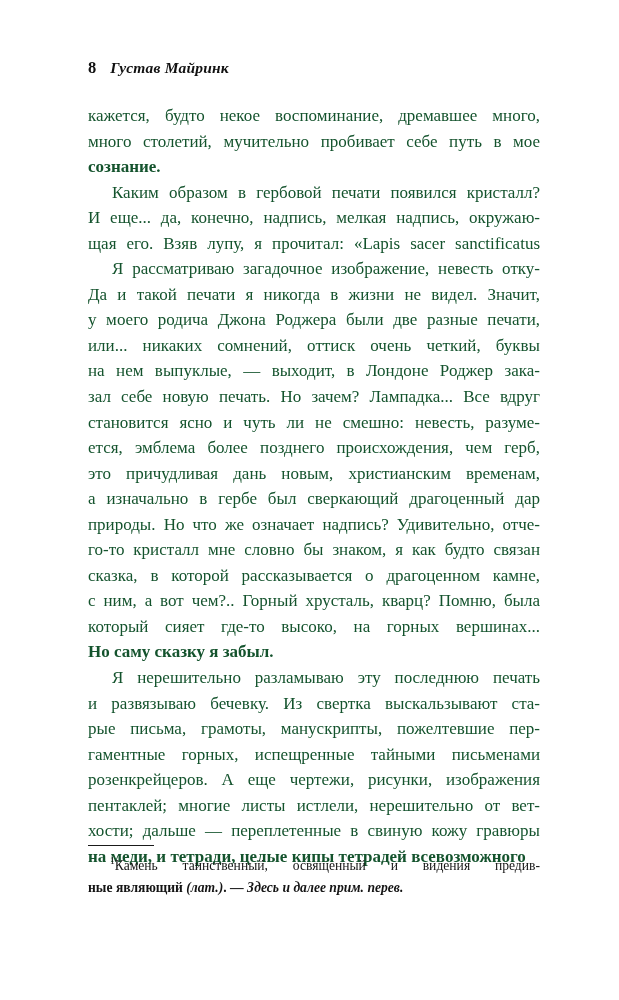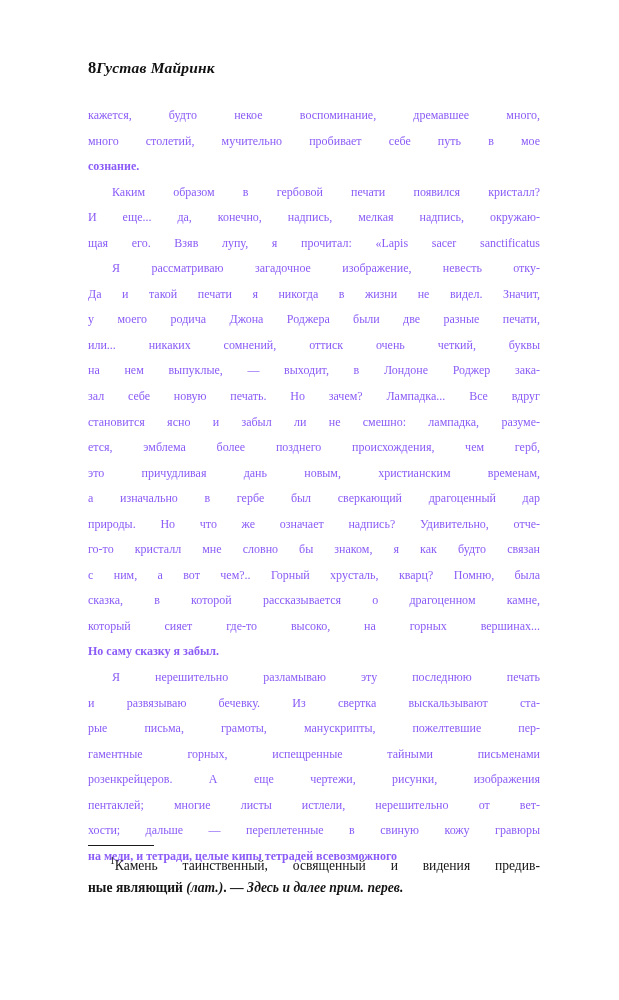--- a/index.html
+++ b/index.html
@@ -36,41 +36,42 @@
   .folio {
     font-size: 16.5px;
     font-weight: bold;
     letter-spacing: 0;
     color: #111;
   }
   .head-title {
     font-size: 15.5px;
     font-style: italic;
     font-weight: bold;
+    margin-left: 14px;
     color: #111;
     letter-spacing: 0.2px;
   }
 
   
   .textblock {
     position: absolute;
     left: 88px;
     top: 103px;
     width: 452px;
   }
 
   .para {
     margin: 0;
-    font-size: 12px;
+    font-size: 17px;
     line-height: 25.55px;
     text-align: justify;
     text-align-last: left;
     hyphens: manual;
     -webkit-hyphens: manual;
-    color: #8b5cf6;
+    color: #14532d;
   }
   
   .line {
     display: block;
     text-align: justify;
     text-align-last: justify;
     white-space: pre-wrap;
   }
   .line.last {
     text-align-last: left;
@@ -147,28 +148,28 @@
       <span class="line">щая его. Взяв лупу, я прочитал: «Lapis sacer sanctificatus</span>
     </p>
 
     <p class="para">
       <span class="line indent">Я рассматриваю загадочное изображение, невесть отку-</span>
       <span class="line">Да и такой печати я никогда в жизни не видел. Значит,</span>
       <span class="line">у моего родича Джона Роджера были две разные печати,</span>
       <span class="line">или... никаких сомнений, оттиск очень четкий, буквы</span>
       <span class="line">на нем выпуклые, — выходит, в Лондоне Роджер зака-</span>
       <span class="line">зал себе новую печать. Но зачем? Лампадка... Все вдруг</span>
-      <span class="line">становится ясно и забыл ли не смешно: лампадка, разуме-</span>
+      <span class="line">становится ясно и чуть ли не смешно: невесть, разуме-</span>
       <span class="line">ется, эмблема более позднего происхождения, чем герб,</span>
       <span class="line">это причудливая дань новым, христианским временам,</span>
       <span class="line">а изначально в гербе был сверкающий драгоценный дар</span>
       <span class="line">природы. Но что же означает надпись? Удивительно, отче-</span>
       <span class="line">го-то кристалл мне словно бы знаком, я как будто связан</span>
+      <span class="line">сказка, в которой рассказывается о драгоценном камне,</span>
       <span class="line">с ним, а вот чем?.. Горный хрусталь, кварц? Помню, была</span>
-      <span class="line">сказка, в которой рассказывается о драгоценном камне,</span>
       <span class="line">который сияет где-то высоко, на горных вершинах...</span>
       <span class="line last">Но саму сказку я забыл.</span>
     </p>
 
     <p class="para">
       <span class="line indent">Я нерешительно разламываю эту последнюю печать</span>
       <span class="line">и развязываю бечевку. Из свертка выскальзывают ста-</span>
       <span class="line">рые письма, грамоты, манускрипты, пожелтевшие пер-</span>
       <span class="line">гаментные горных, испещренные тайными письменами</span>
       <span class="line">розенкрейцеров. А еще чертежи, рисунки, изображения</span>

